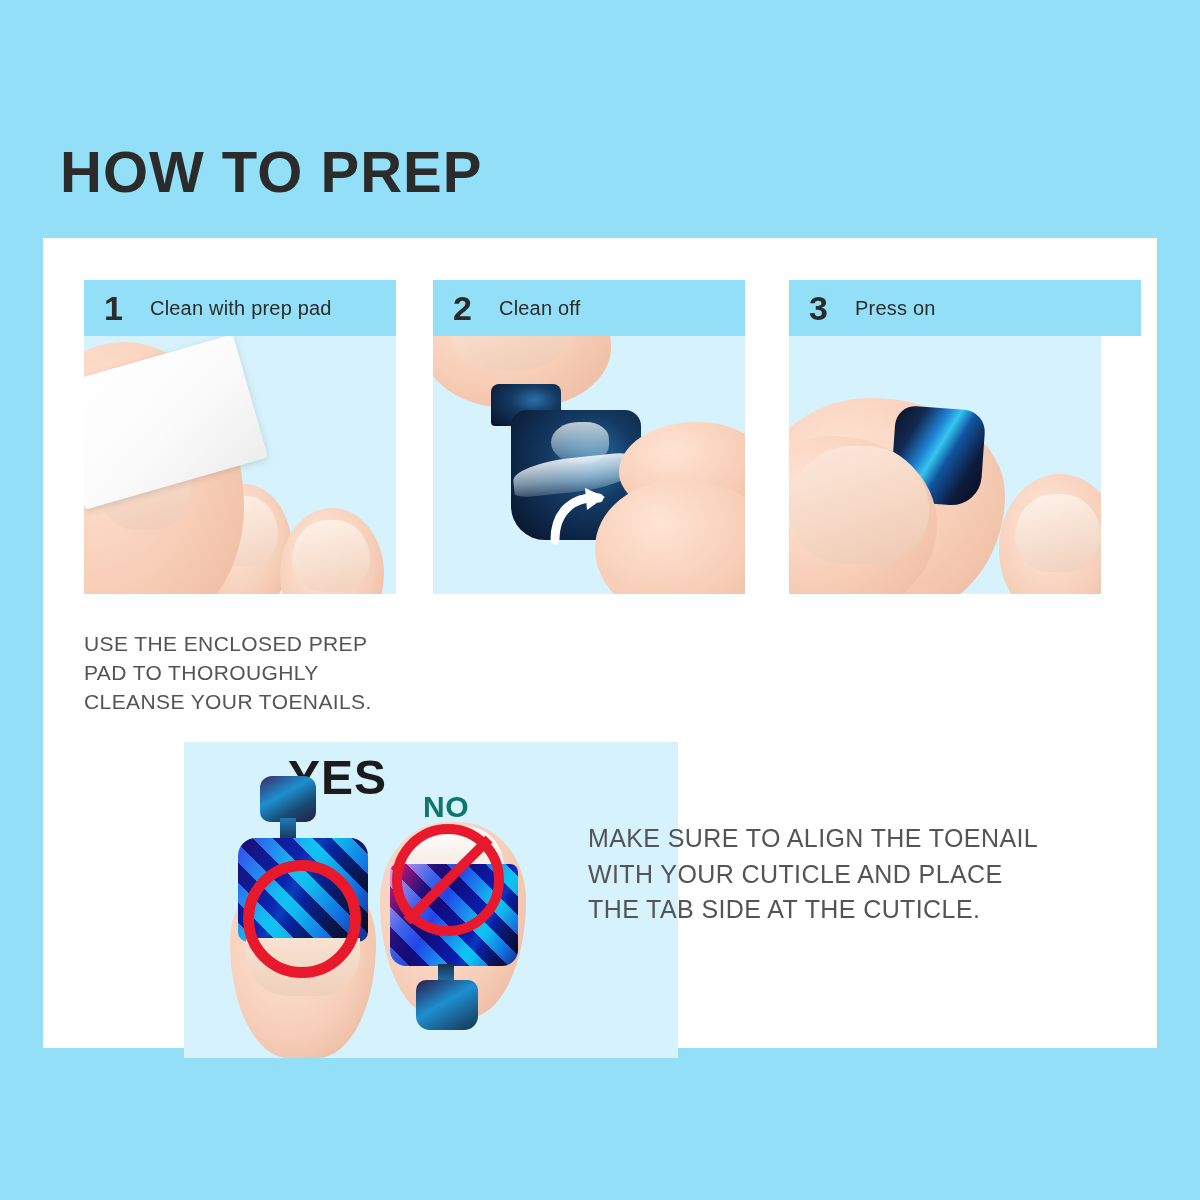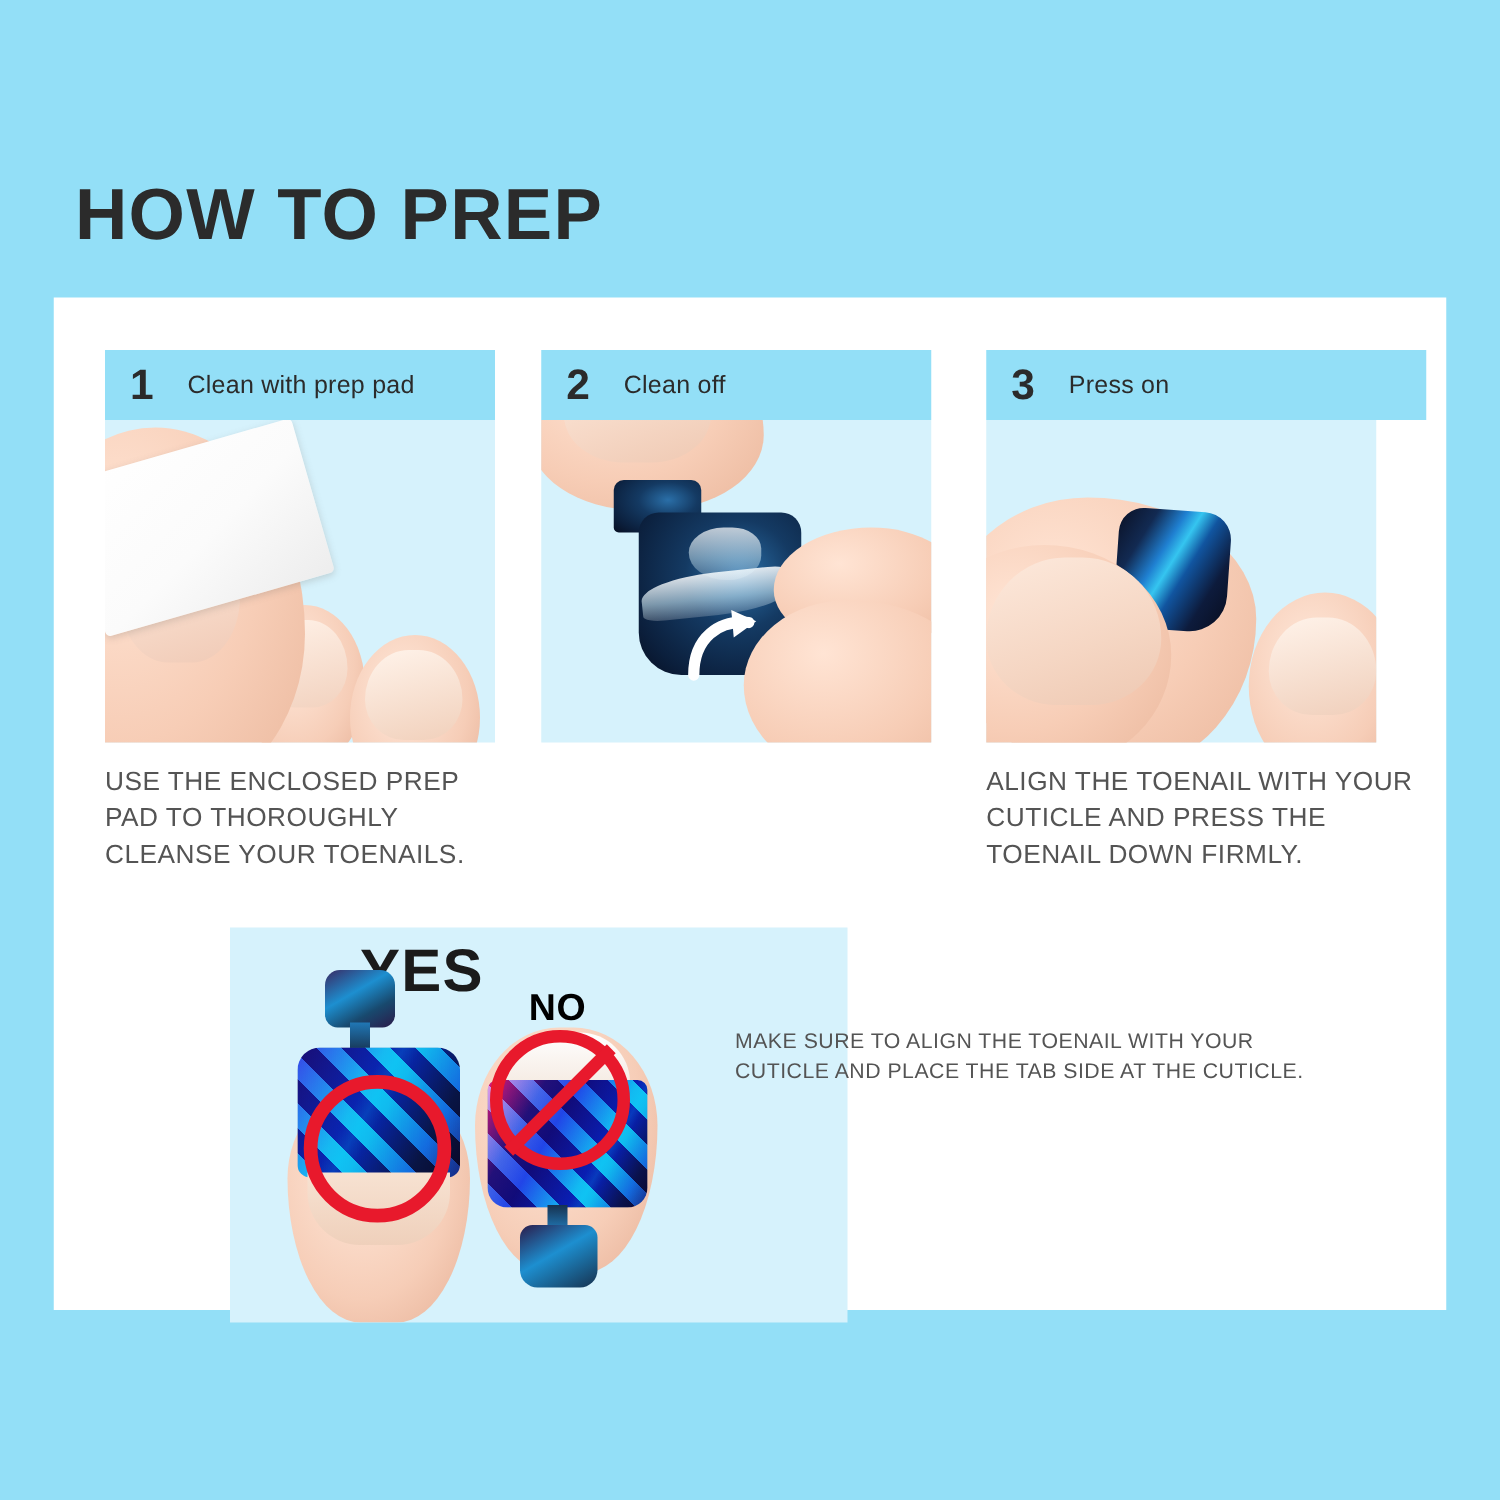--- a/index.html
+++ b/index.html
@@ -33,21 +33,21 @@
     font-size:34px;font-weight:700;color:#2b2b2b;line-height:1;
     min-width:46px;
   }
   .step-label{
     font-size:20px;font-weight:400;color:#2b2b2b;letter-spacing:.2px;
   }
   .photo{
     position:relative;height:258px;background:#d6f2fc;overflow:hidden;
   }
   .caption{
-    margin-top:18px;
+    margin-top:36px;
     font-size:21px;color:#545454;line-height:1.38;letter-spacing:.4px;
     text-transform:uppercase;
   }
   .step.s3 .step-head{padding-left:20px;}
   .step.s3{width:352px;}
   .step.s3 .photo{width:312px;}
 
   
   .skin{position:absolute;border-radius:50%;}
   .toe-a{background:radial-gradient(ellipse at 35% 30%,#ffe4d4 0%,#f7cdb6 55%,#eab79c 100%);}
@@ -77,39 +77,39 @@
   .yesno-panel{
     position:absolute;left:141px;top:504px;width:494px;height:316px;
     background:#d6f2fc;overflow:hidden;
   }
   .yes-word{
     position:absolute;left:104px;top:12px;
     font-size:48px;font-weight:700;color:#1b1b1b;letter-spacing:1px;line-height:1;
   }
   .no-word{
     position:absolute;left:239px;top:50px;
-    font-size:30px;font-weight:700;color:#000000;letter-spacing:.5px;line-height:1;
+    font-size:30px;font-weight:700;color:#0f766e;letter-spacing:.5px;line-height:1;
   }
   .ring-ok{
     position:absolute;left:59px;top:118px;width:118px;height:118px;
     border:11px solid #e8192c;border-radius:50%;box-sizing:border-box;
   }
   .ban{
     position:absolute;left:208px;top:82px;width:112px;height:112px;
   }
   .ban .circ{
     position:absolute;inset:0;border:10px solid #e8192c;border-radius:50%;box-sizing:border-box;
   }
   .ban .slash{
     position:absolute;left:50%;top:-2px;width:10px;height:116px;background:#e8192c;
     transform:translateX(-50%) rotate(45deg);transform-origin:50% 50%;
   }
   .bottom-caption{
     position:absolute;left:545px;top:583px;width:470px;
-    font-size:17px;color:#545454;line-height:1.42;letter-spacing:.4px;
+    font-size:25px;color:#545454;line-height:1.42;letter-spacing:.4px;
     text-transform:uppercase;
   }
 </style>
 </head>
 <body>
 
 <div class="page-title">HOW TO PREP</div>
 
 <div class="card">
 
@@ -172,21 +172,20 @@
         <div class="skin toe-b" style="left:210px;top:138px;width:122px;height:150px;"></div>
         <div class="nailplate" style="left:226px;top:158px;width:86px;height:78px;background:linear-gradient(165deg,#fff3ea,#f0cfbb);"></div>
 
         <div class="skin toe-a" style="left:-34px;top:62px;width:250px;height:220px;border-radius:46% 54% 44% 56%/48% 44% 56% 52%;"></div>
 
         <div class="glossnail" style="left:104px;top:72px;width:90px;height:96px;border-radius:20px 22px 30px 26px;transform:rotate(4deg);"></div>
 
         <div class="skin toe-a" style="left:-48px;top:100px;width:196px;height:176px;border-radius:48% 52% 46% 54%/46% 50% 50% 54%;"></div>
         <div class="nailplate" style="left:0px;top:110px;width:140px;height:118px;background:linear-gradient(160deg,#fde9dc 0%,#f5d6c3 60%,#eec8b2 100%);"></div>
       </div>
-      <div class="caption">ALIGN THE TOENAIL WITH YOUR CUTICLE AND PRESS THE TOENAIL DOWN FIRMLY.</div>
     </div>
 
   </div>
 
   <div class="yesno-panel">
 
     <div class="yes-word">YES</div>
     <div class="no-word">NO</div>
 
     <div>

